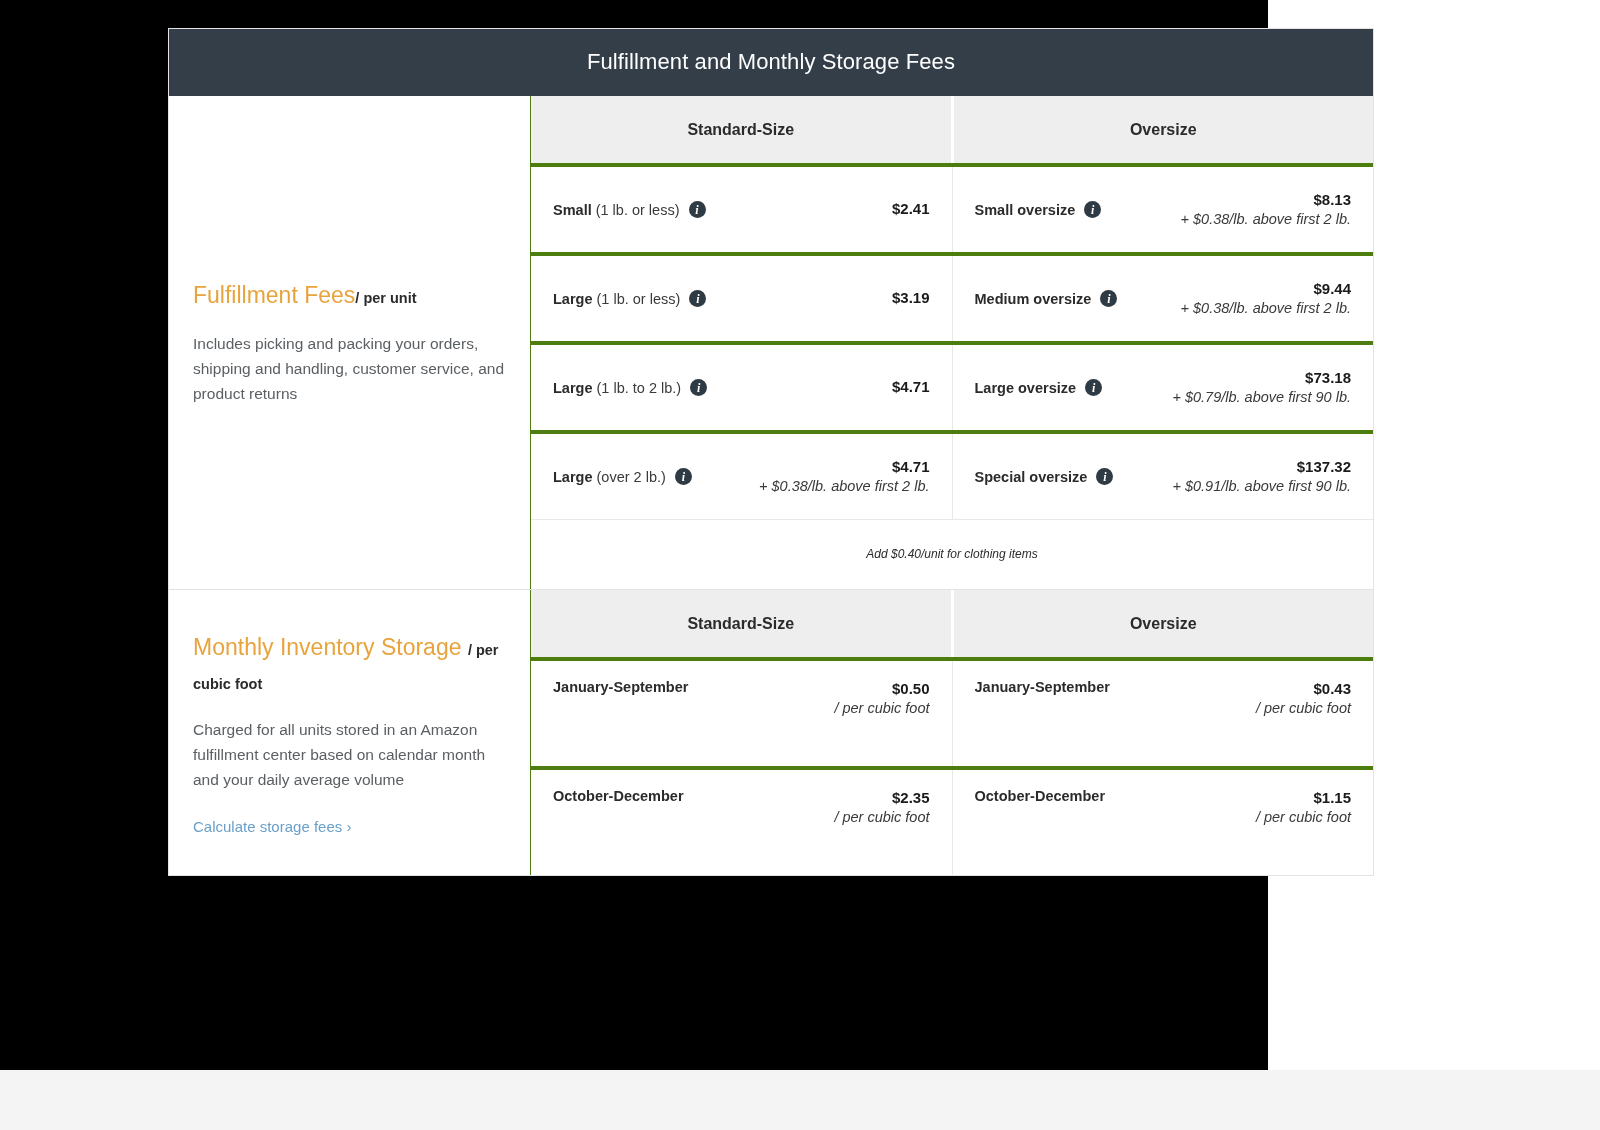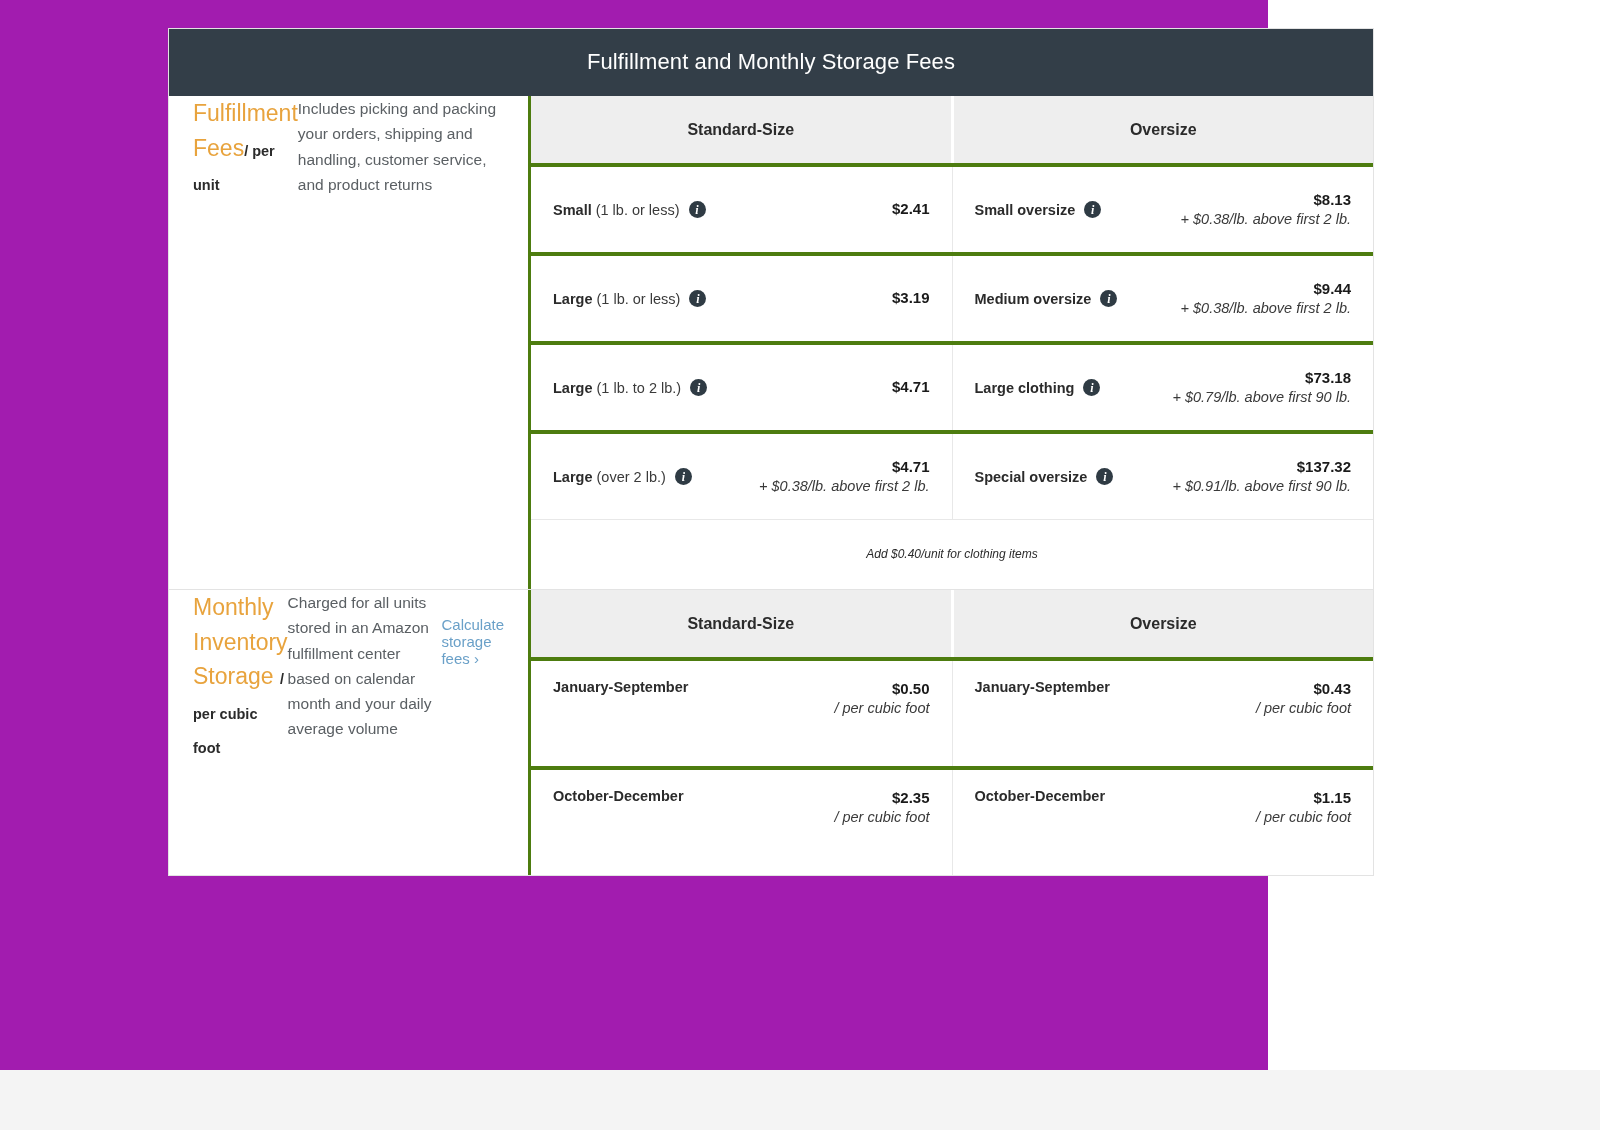--- a/index.html
+++ b/index.html
@@ -9,21 +9,21 @@
     width: 1600px;
     height: 1130px;
     font-family: "Liberation Sans", sans-serif;
     overflow: hidden;
   }
 
   .page {
     position: relative;
     width: 1268px;
     height: 1130px;
-    background: #a21caf;
+    background: #000000;
   }
 
   .fee-table {
     position: absolute;
     left: 168px;
     top: 28px;
     width: 1206px;
     background: #ffffff;
     border: 1px solid #e3e3e3;
     box-sizing: border-box;
@@ -48,23 +48,23 @@
   .section + .section {
     border-top: 1px solid #e3e3e3;
   }
 
   .left-cell {
     width: 362px;
     min-width: 362px;
     box-sizing: border-box;
     padding: 0 24px;
     display: flex;
-    flex-direction: row;
+    flex-direction: column;
     justify-content: center;
-    border-right: 3px solid #4d7c0f;
+    border-right: 1px solid #4d7c0f;
     background: #ffffff;
   }
 
   .right-cell {
     flex: 1;
     display: flex;
     flex-direction: column;
   }
 
   
@@ -295,21 +295,21 @@
               <span class="strong">Large</span>
               <span class="weak">(1 lb. to 2 lb.)</span>
               <span class="info-icon">i</span>
             </div>
             <div class="price-block">
               <div class="price-main">$4.71</div>
             </div>
           </div>
           <div class="data-cell">
             <div class="item-label">
-              <span class="strong">Large clothing</span>
+              <span class="strong">Large oversize</span>
               <span class="info-icon">i</span>
             </div>
             <div class="price-block">
               <div class="price-main">$73.18</div>
               <div class="price-sub">+ $0.79/lb. above first 90 lb.</div>
             </div>
           </div>
         </div>
 
         <div class="data-row">

